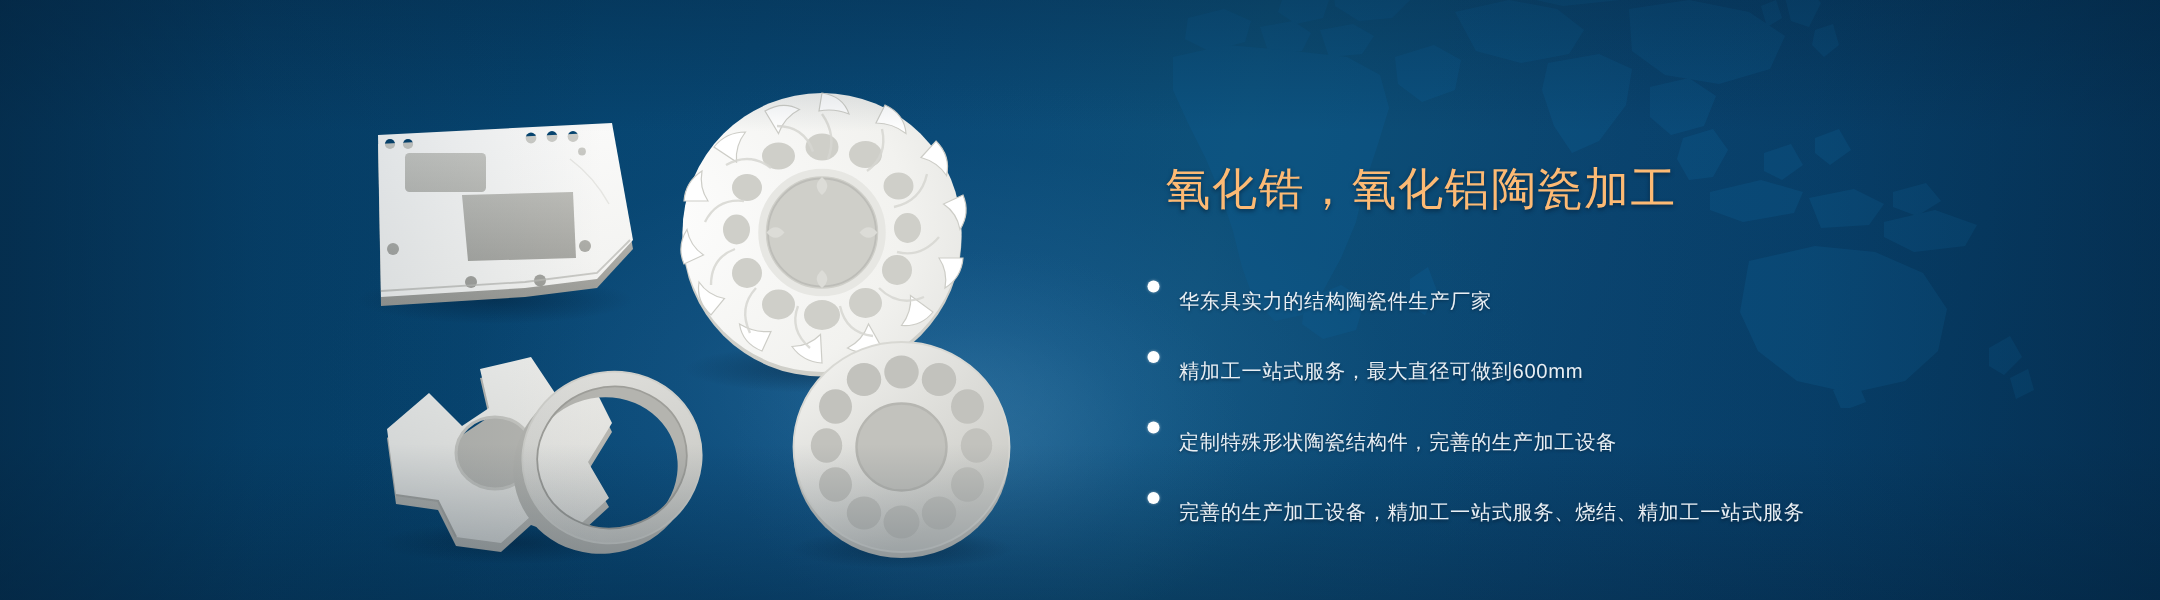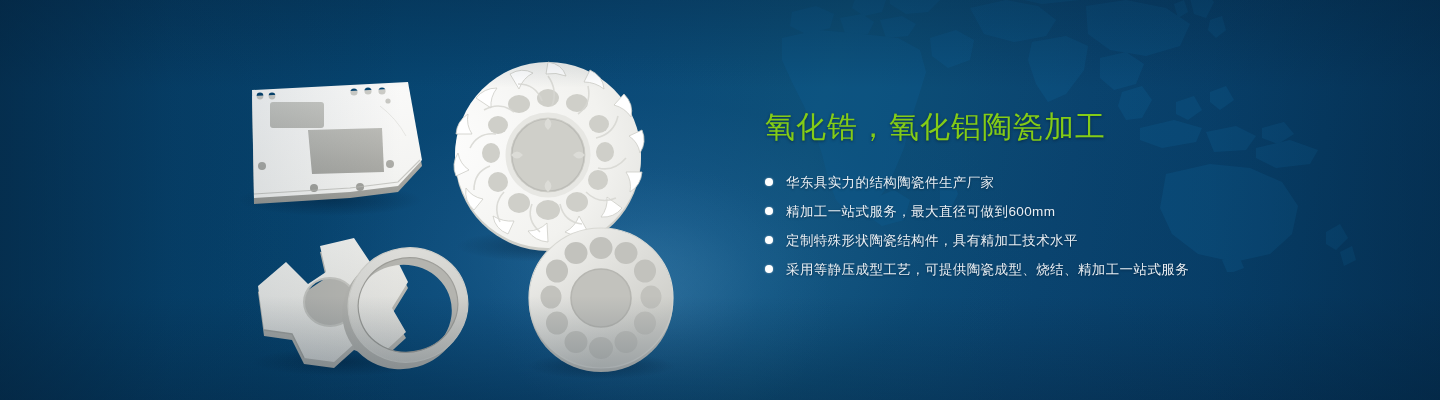--- a/index.html
+++ b/index.html
@@ -39,37 +39,37 @@
     position:absolute;left:770px;top:-58px;width:700px;height:330px;
     opacity:0.42;pointer-events:none;
   }
   .worldmap path{fill:#0d5a8d;}
   
   .products{position:absolute;left:230px;top:40px;width:470px;height:340px;}
   .products svg{display:block;}
   
   .textblock{position:absolute;left:765px;top:108px;width:560px;}
   .headline{
-    color:#84cc16;font-size:30px;line-height:1.25;letter-spacing:1px;
-    font-weight:400;margin:0 0 26px 0;white-space:nowrap;
+    color:#fdba74;font-size:30px;line-height:1.25;letter-spacing:1px;
+    font-weight:400;margin:0 0 26px 12px;white-space:nowrap;
     text-shadow:0 1px 3px rgba(0,18,36,0.55);
   }
   .bullets{list-style:none;margin:0;padding:0;}
   .bullet{
     display:flex;align-items:center;margin-bottom:8px;
   }
   .bullet:last-child{margin-bottom:0;}
   .dot{
     width:8px;height:8px;border-radius:50%;background:#ffffff;
     flex:0 0 8px;margin-right:13px;
     box-shadow:0 0 2px rgba(255,255,255,0.5);
   }
   .btext{
     color:#e9eff4;font-size:13.5px;line-height:21px;letter-spacing:0.4px;
-    white-space:nowrap;text-shadow:0 1px 2px rgba(0,18,36,0.5);
+    white-space:nowrap;text-shadow:0 1px 2px rgba(0,18,36,0.5);margin-top:18px;
   }
 </style>
 </head>
 <body>
 
 <div class="banner">
 
   <div class="bg-base"></div>
   <div class="bg-glow"></div>
   <div class="bg-glow2"></div>
@@ -341,22 +341,22 @@
       <li class="bullet">
         <span class="dot"></span>
         <span class="btext">华东具实力的结构陶瓷件生产厂家</span>
       </li>
       <li class="bullet">
         <span class="dot"></span>
         <span class="btext">精加工一站式服务，最大直径可做到600mm</span>
       </li>
       <li class="bullet">
         <span class="dot"></span>
-        <span class="btext">定制特殊形状陶瓷结构件，具有精加工技术水平</span>
+        <span class="btext">定制特殊形状陶瓷结构件，完善的生产加工设备</span>
       </li>
       <li class="bullet">
         <span class="dot"></span>
-        <span class="btext">采用等静压成型工艺，可提供陶瓷成型、烧结、精加工一站式服务</span>
+        <span class="btext">完善的生产加工设备，精加工一站式服务、烧结、精加工一站式服务</span>
       </li>
     </ul>
   </div>
 
 </div>
 
 </body></html>

